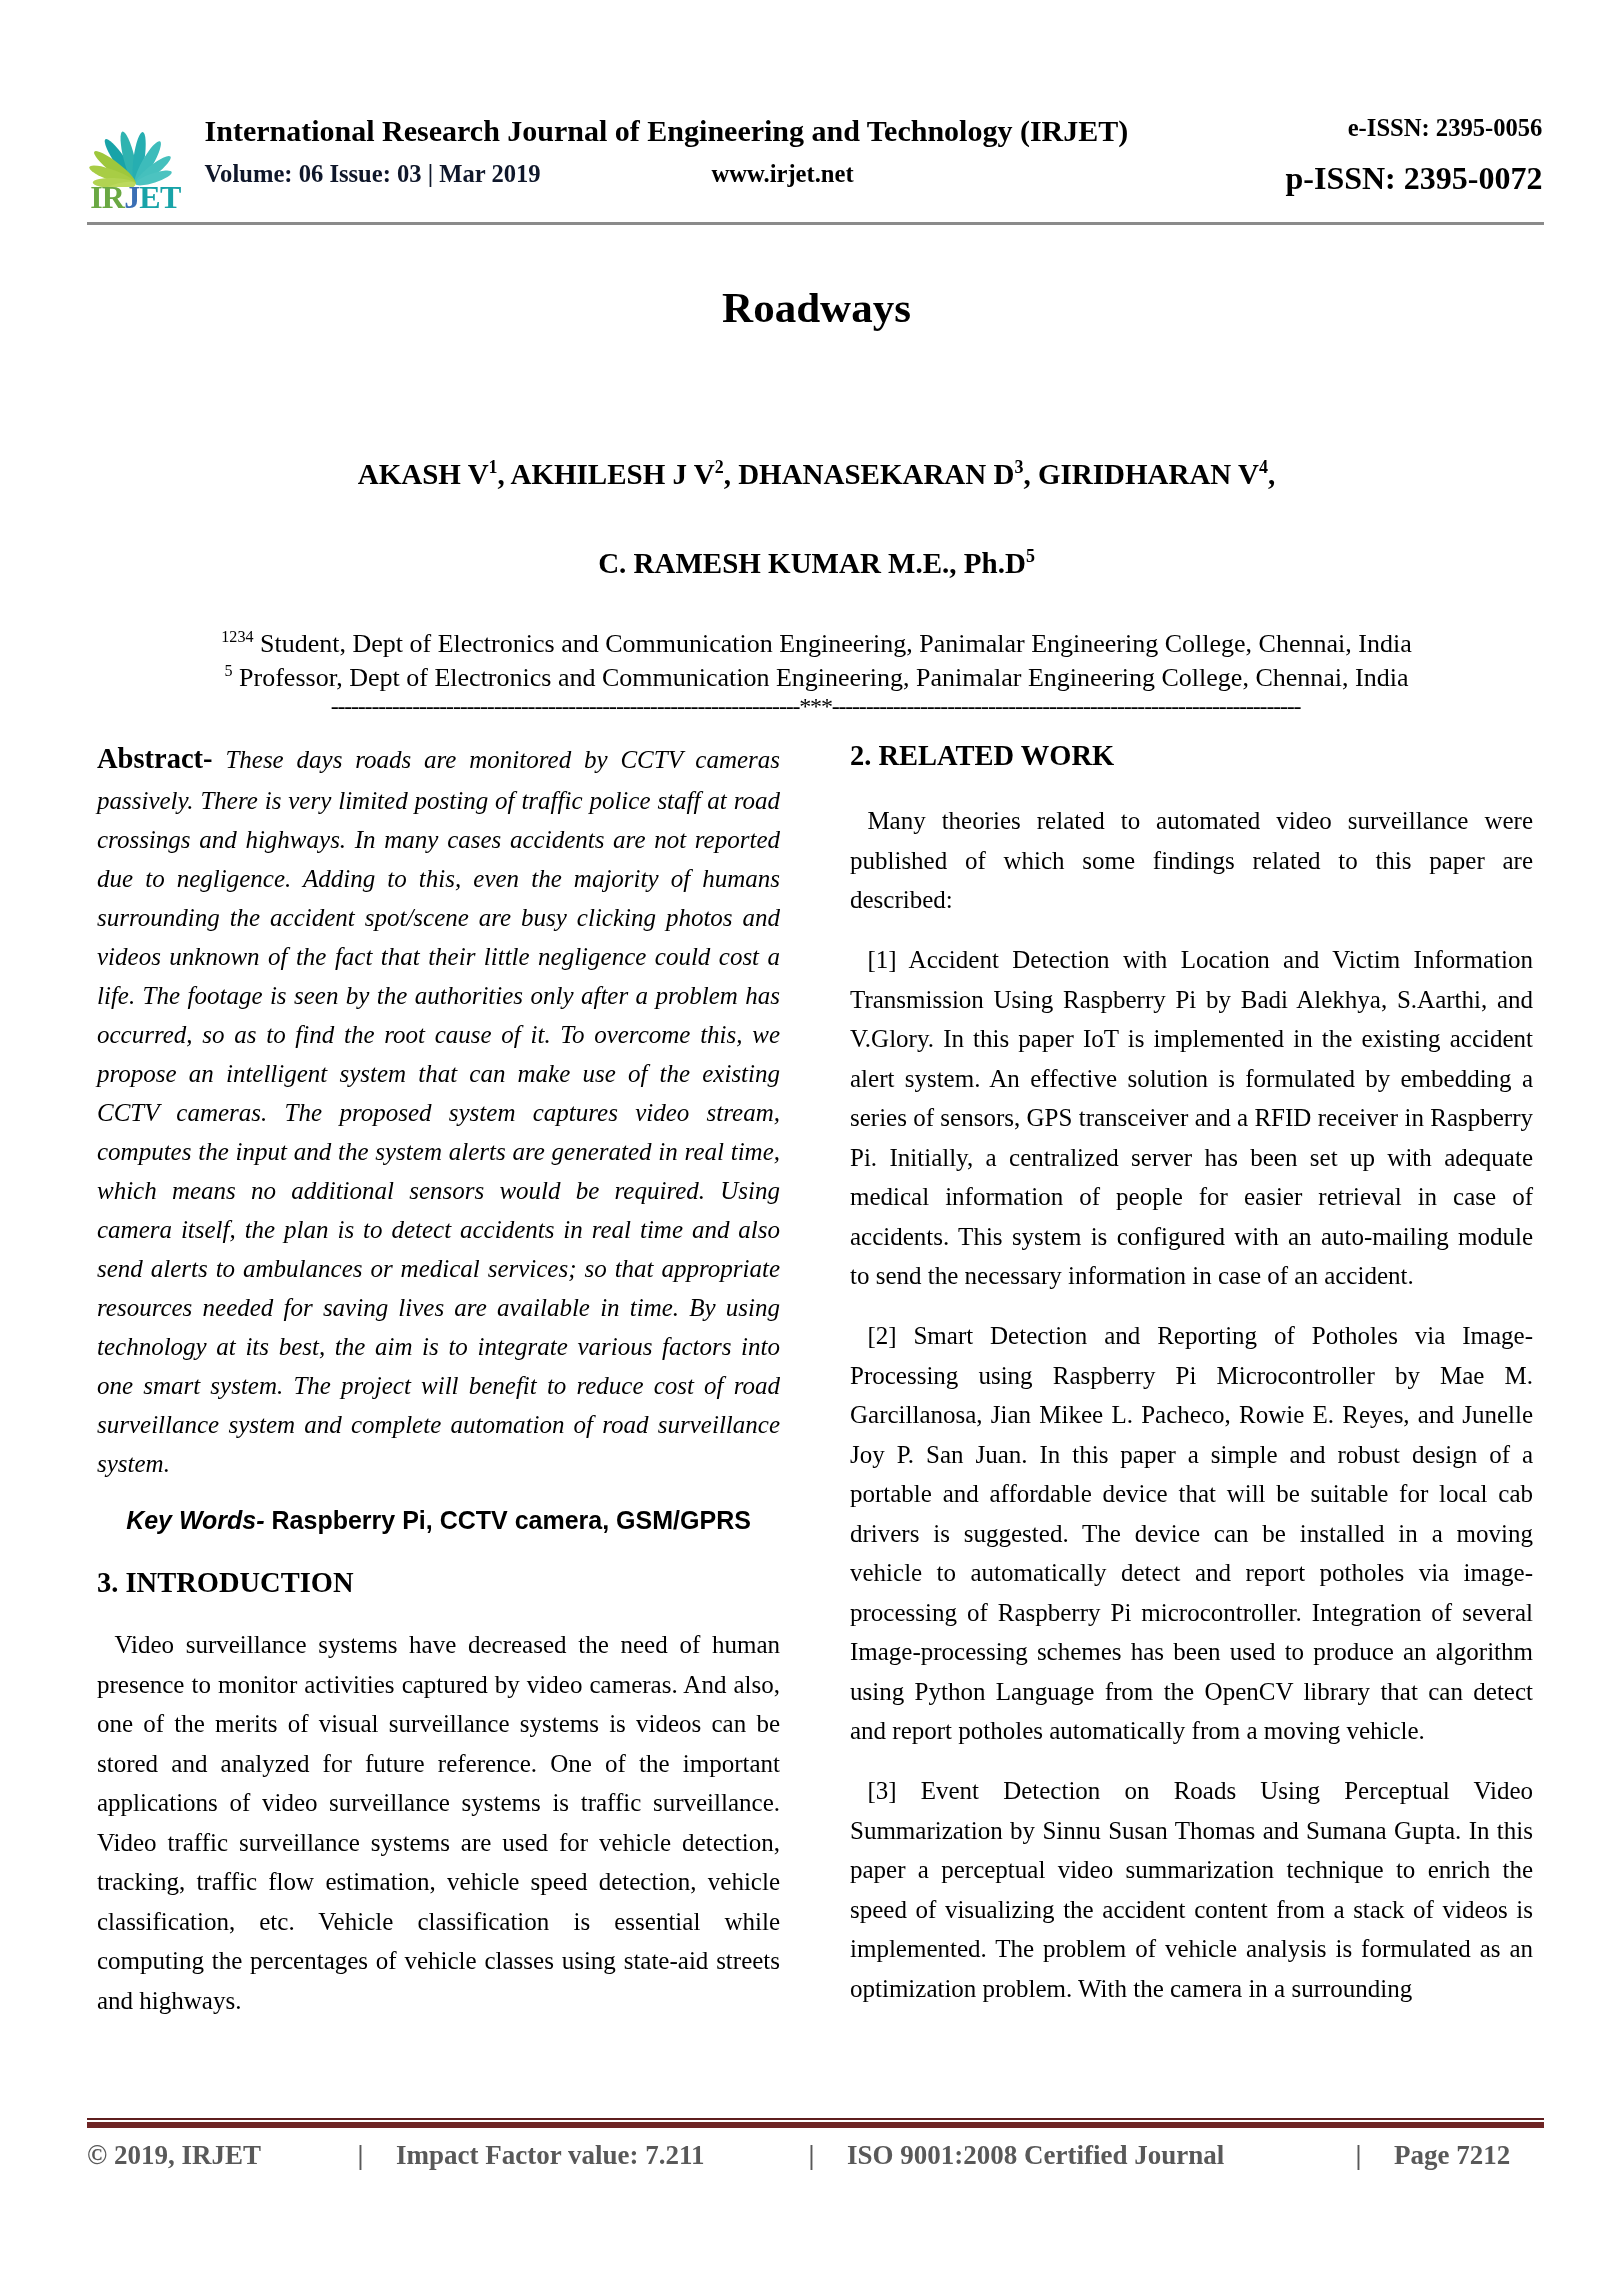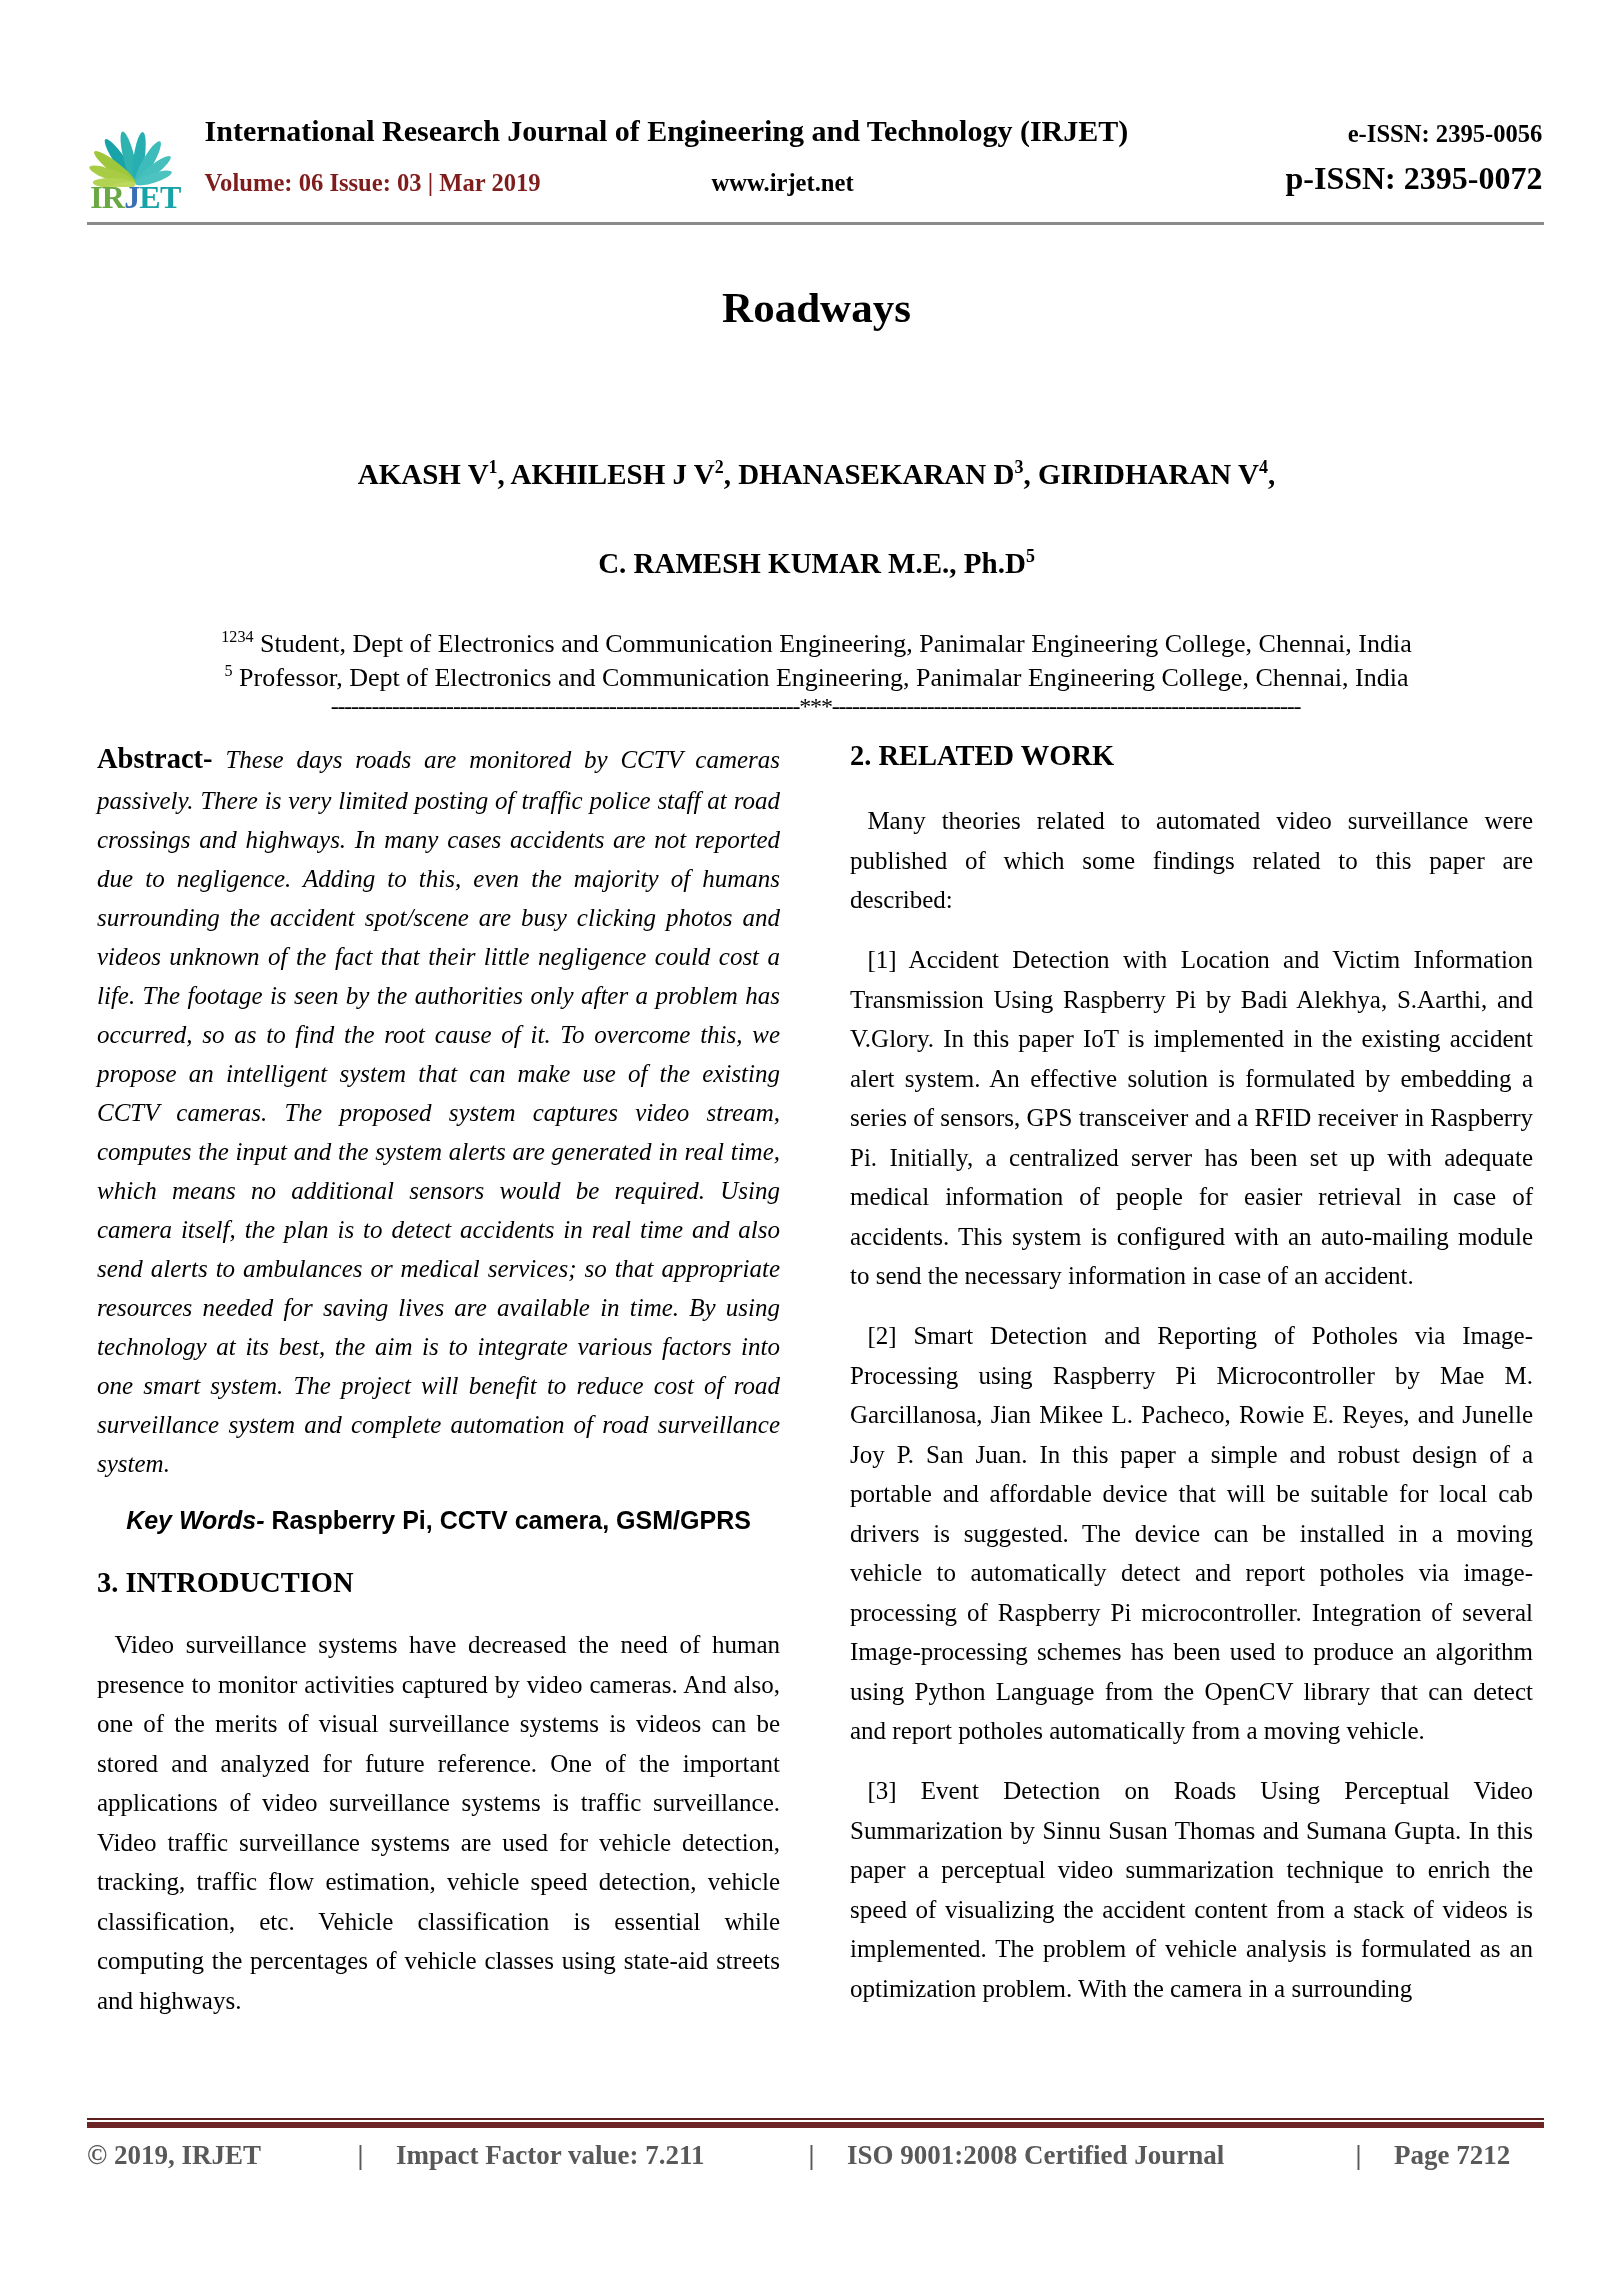--- a/index.html
+++ b/index.html
@@ -64,21 +64,21 @@
   .lw-j  { color: #3a6fb5; }
   .lw-et { color: #18a3a8; }
 
   .head-text {
     flex: 1 1 auto;
     padding-left: 20.6px;
     padding-top: 4.8px;
   }
   .head-row {
     display: flex;
-    align-items: flex-end;
+    align-items: flex-start;
     width: 100%;
   }
   .head-row-1 { margin-bottom: 12.7px; }
 
   .journal-title {
     font-family: "Liberation Serif", serif;
     font-weight: bold;
     font-size: 30px;
     color: #000;
     white-space: nowrap;
@@ -90,21 +90,21 @@
     font-size: 24.6px;
     color: #000;
     white-space: nowrap;
     margin-left: auto;
     padding-right: 1.6px;
   }
   .volume-line {
     font-family: "Liberation Serif", serif;
     font-weight: bold;
     font-size: 24.6px;
-    color: #7f1d1d;
+    color: #0f172a;
     white-space: nowrap;
     flex: 0 0 auto;
     width: 507px;
   }
   .site-url {
     font-family: "Liberation Serif", serif;
     font-weight: bold;
     font-size: 24.6px;
     color: #000;
     white-space: nowrap;

